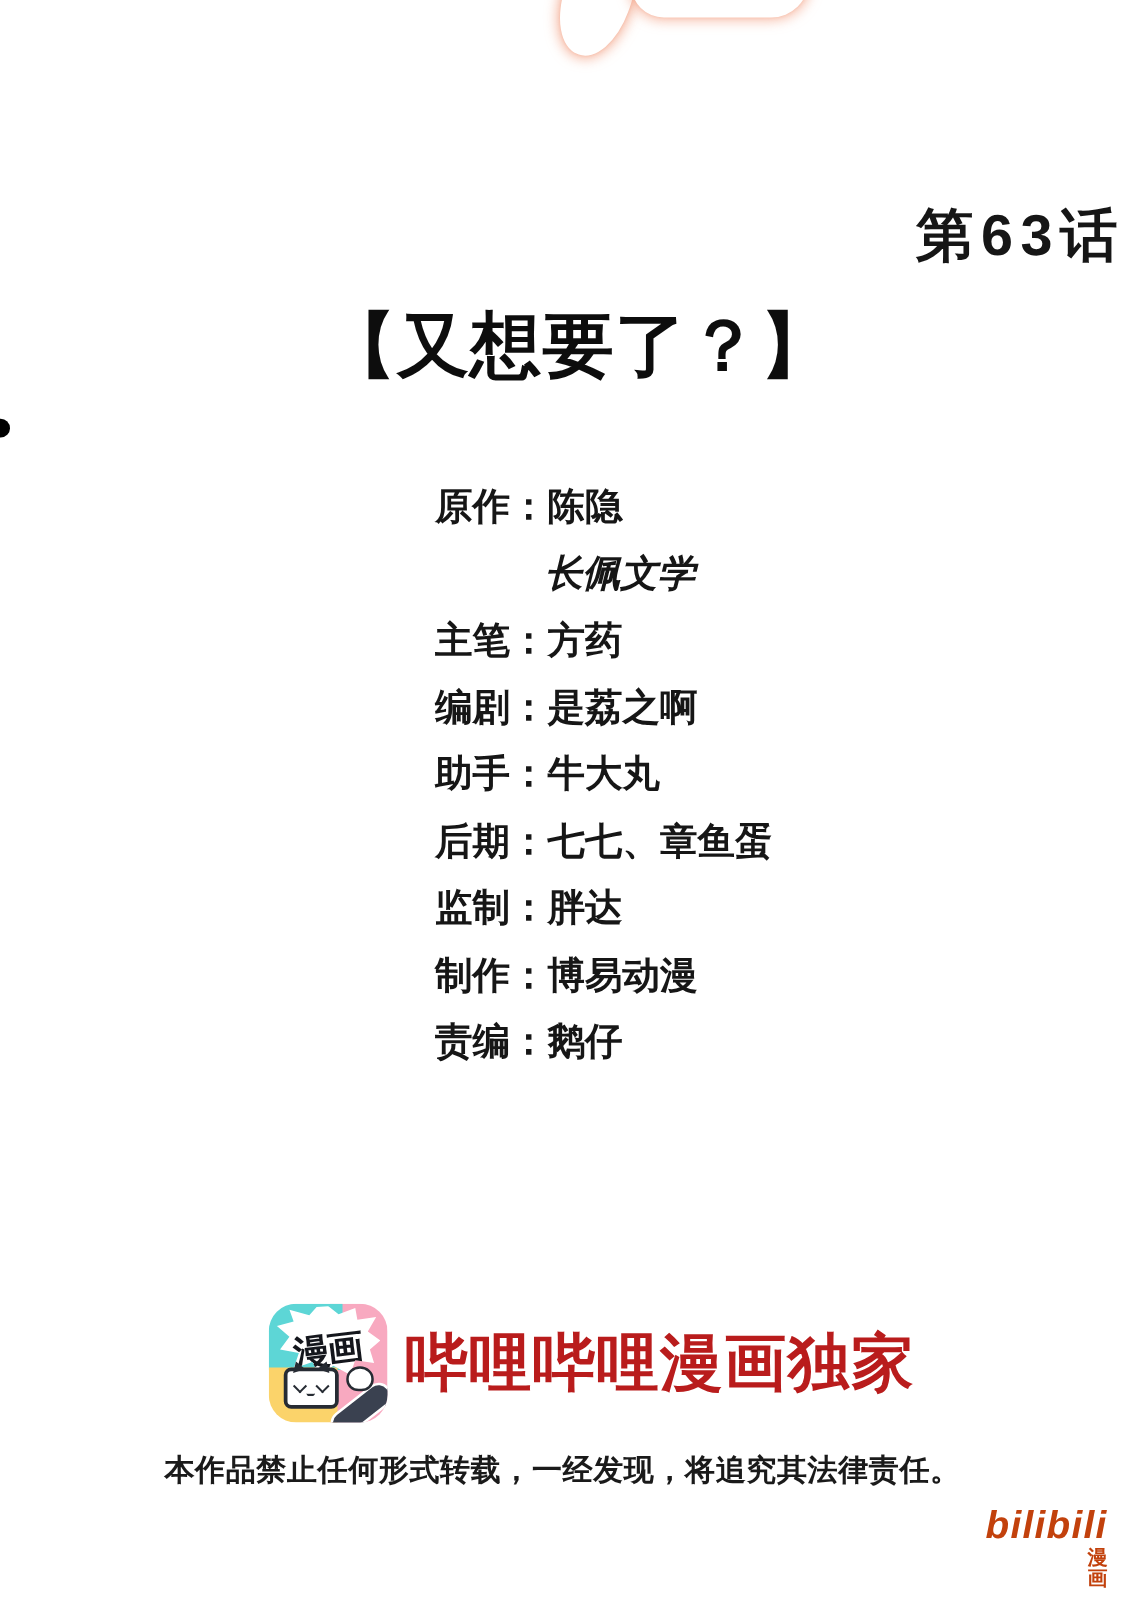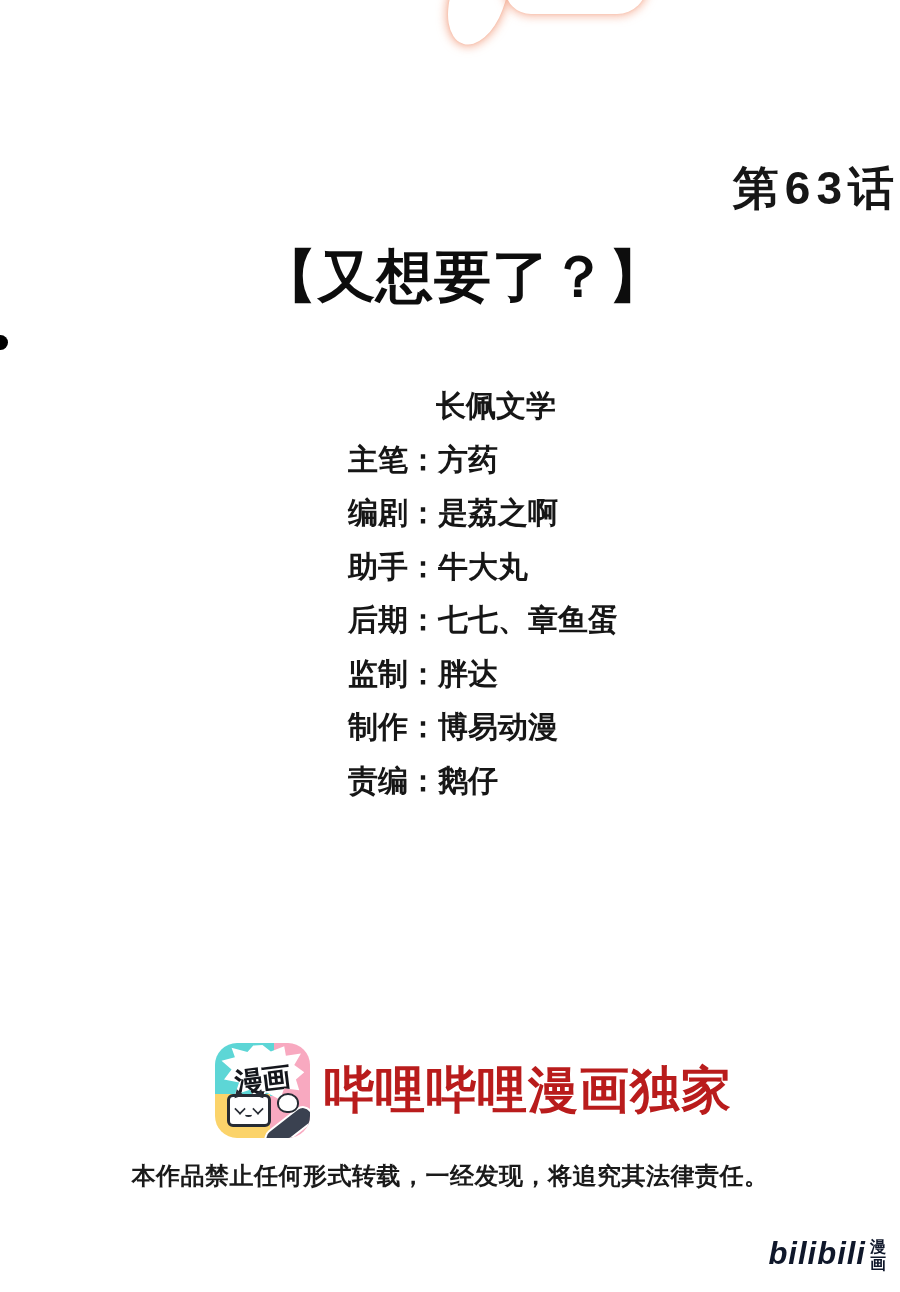--- a/index.html
+++ b/index.html
@@ -16,21 +16,21 @@
         box-shadow:0 0 9px 3px rgba(243,158,128,0.6),0 0 3px rgba(243,158,128,0.45);}
   .edge-dot{position:absolute;left:-7px;top:335px;width:15px;height:15px;background:#000;border-radius:50%;}
 
   .ep{position:absolute;left:0;top:158px;width:900px;margin:0;text-align:right;
       font-size:46px;font-weight:bold;letter-spacing:6px;color:#161616;}
   .ep-name{position:absolute;left:0;top:226px;width:900px;margin:13px;text-align:center;
       font-size:57px;font-weight:900;letter-spacing:1px;color:#0d0d0d;}
 
   .credits{position:absolute;left:348px;top:379px;font-size:30px;font-weight:bold;color:#161616;}
   .credit-row{height:53.5px;line-height:53.5px;white-space:nowrap;}
-  .credit-row.indent{padding-left:88px;}
+  .credit-row.indent{padding-left:88px;font-style:italic;}
 
   .brand{position:absolute;left:215px;top:1043px;display:flex;align-items:center;}
   .brand-text{margin-left:14px;font-family:"Liberation Serif", serif;font-weight:900;
               font-size:50px;letter-spacing:1px;color:#b91c1c;}
 
   
   .icon{position:relative;width:95px;height:95px;border-radius:22px;overflow:hidden;background:#fff;flex:0 0 auto;}
   .seg-pink{position:absolute;right:0;top:0;width:48%;height:100%;background:#f8a9c0;}
   .seg-teal{position:absolute;left:0;top:0;width:62%;height:56%;background:#5dd6d6;}
   .seg-yellow{position:absolute;left:0;bottom:0;width:58%;height:46%;background:#fbd36a;}
@@ -55,41 +55,42 @@
          border-bottom:2.5px solid #262b33;border-radius:50%;}
   .pen{position:absolute;right:-8%;bottom:0%;width:55%;height:18%;background:#3a4150;
        border:2px solid #fff;border-radius:10px;transform:rotate(-38deg);z-index:2;}
   .glove{position:absolute;right:12%;bottom:26%;width:18px;height:16px;background:#fff;
          border:2.5px solid #262b33;border-radius:50% 50% 45% 45%;z-index:4;}
 
   .disclaimer{position:absolute;left:0;top:1160px;width:900px;text-align:center;
               font-size:24px;font-weight:bold;color:#1a1a1a;letter-spacing:0.5px;}
 
   .watermark{position:absolute;right:14px;bottom:20px;display:flex;align-items:flex-end;
-             color:#0f172a;}
+             color:#c2410c;flex-direction:column;}
   .wm-word{font-size:31px;font-weight:bold;font-style:italic;letter-spacing:1px;}
   .wm-stack{display:flex;flex-direction:column;margin-left:4px;font-size:16px;line-height:17px;
             font-weight:bold;}
 </style>
 </head>
 <body>
 
 <div class="page">
 
   <div class="top-deco">
     <div class="petal"></div>
     <div class="blob"></div>
   </div>
 
   <div class="edge-dot"></div>
 
   <h1 class="ep">第63话</h1>
   <h2 class="ep-name">【又想要了？】</h2>
 
   <div class="credits">
+    <div class="credit-row"><span class="c-label">原作：</span><span class="c-value">陈隐</span></div>
     <div class="credit-row indent"><span class="c-label"></span><span class="c-value">长佩文学</span></div>
     <div class="credit-row"><span class="c-label">主笔：</span><span class="c-value">方药</span></div>
     <div class="credit-row"><span class="c-label">编剧：</span><span class="c-value">是荔之啊</span></div>
     <div class="credit-row"><span class="c-label">助手：</span><span class="c-value">牛大丸</span></div>
     <div class="credit-row"><span class="c-label">后期：</span><span class="c-value">七七、章鱼蛋</span></div>
     <div class="credit-row"><span class="c-label">监制：</span><span class="c-value">胖达</span></div>
     <div class="credit-row"><span class="c-label">制作：</span><span class="c-value">博易动漫</span></div>
     <div class="credit-row"><span class="c-label">责编：</span><span class="c-value">鹅仔</span></div>
   </div>
 

